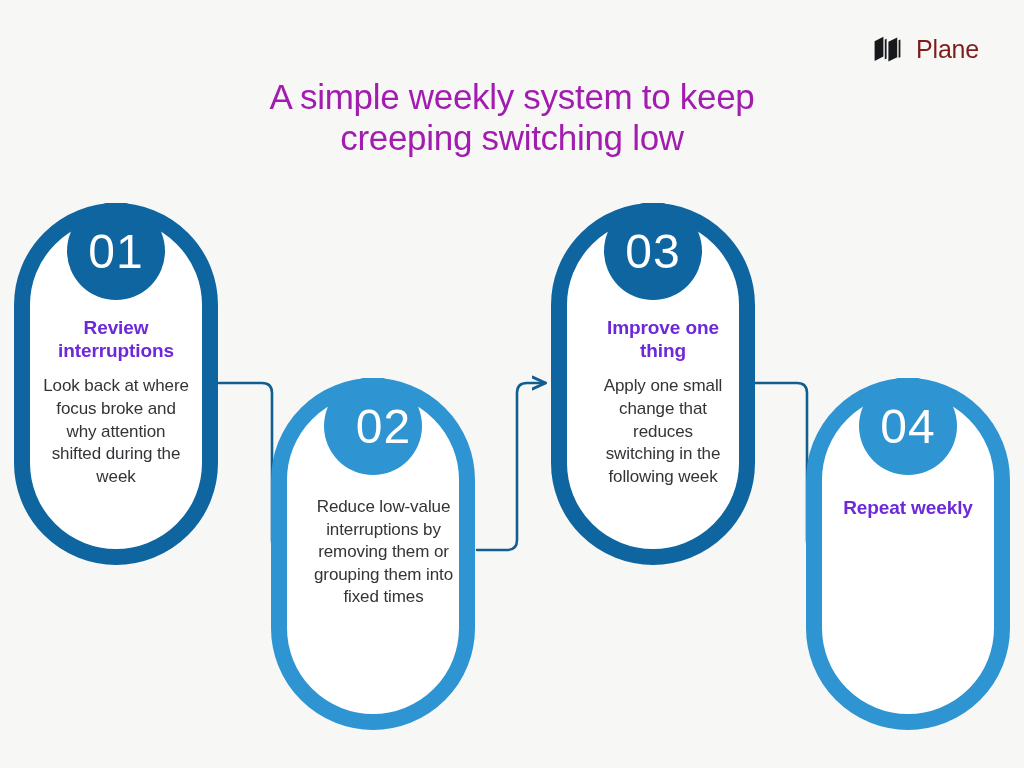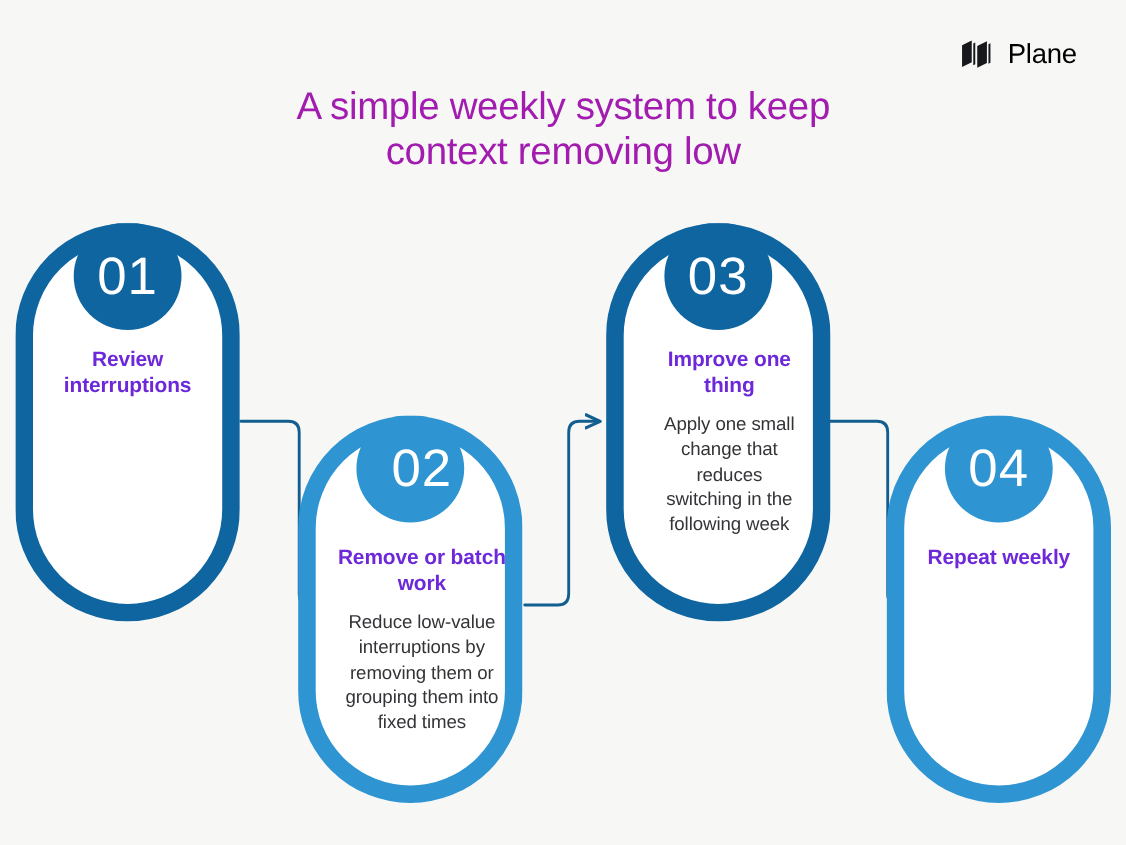--- a/index.html
+++ b/index.html
@@ -14,21 +14,21 @@
   }
   #canvas{position:absolute;left:0;top:0;width:1024px;height:768px;}
 
   
   .brand{
     position:absolute;right:45px;top:36px;
     display:flex;align-items:center;gap:9px;
   }
   .brand-mark{width:34px;height:26px;display:block;}
   .brand-name{
-    font-size:25px;font-weight:400;color:#000000;
+    font-size:25px;font-weight:400;color:#7f1d1d;
     letter-spacing:-0.2px;line-height:1;
   }
 
   
   .title{
     position:absolute;left:0;top:76px;width:1024px;
     text-align:center;
     font-size:35px;font-weight:400;color:#a21caf;
     line-height:1.18;letter-spacing:-0.3px;
   }
@@ -71,21 +71,21 @@
       <path d="M1.6 5.2 L10.4 0.8 L10.4 20.6 L1.6 25.0 Z" fill="#17181b"></path>
       <path d="M11.8 3.6 L13.6 2.7 L13.6 22.5 L11.8 23.4 Z" fill="#17181b"></path>
       <path d="M15.4 1.8 L24.2 -2.6 L24.2 17.2 L15.4 21.6 Z" fill="#17181b" transform="translate(0,4)"></path>
       <path d="M25.6 4.3 L27.4 3.4 L27.4 21.0 L25.6 21.9 Z" fill="#17181b"></path>
     </svg>
     <span class="brand-name">Plane</span>
   </div>
 
   <div class="title">
     <div>A simple weekly system to keep</div>
-    <div>context removing low</div>
+    <div>creeping switching low</div>
   </div>
 
   <svg class="connectors" viewBox="0 0 1024 768">
     <defs>
       <marker id="ah" viewBox="0 0 10 10" refX="8.6" refY="5" markerWidth="6" markerHeight="6" orient="auto-start-reverse">
         <path d="M 0.6 1.2 L 9 5 L 0.6 8.8" fill="none" stroke="#115e8f" stroke-width="1.8" stroke-linecap="round" stroke-linejoin="round"></path>
       </marker>
     </defs>
 
     <path d="M 219 383 H 262 Q 272 383 272 393 V 540 Q 272 550 282 550 H 300" fill="none" stroke="#115e8f" stroke-width="2.6" stroke-linecap="round" marker-end="url(#ah)"></path>
@@ -96,31 +96,31 @@
   </svg>
 
   <div class="card" style="left:14px;top:203px;width:204px;height:362px;">
     <svg class="card-shape" width="204" height="362" viewBox="0 0 204 362">
       <rect x="8" y="8" width="188" height="346" rx="94" ry="94" fill="#ffffff" stroke="#0f65a0" stroke-width="16"></rect>
       <circle cx="102" cy="48" r="49" fill="#0f65a0"></circle>
     </svg>
     <div class="card-num" style="top:25px;">01</div>
     <div class="card-text" style="top:113px;">
       <p class="card-head">Review interruptions</p>
+      <p class="card-body">Look back at where focus broke and why attention shifted during the week</p>
     </div>
   </div>
 
   <div class="card" style="left:271px;top:378px;width:225px;height:352px;">
     <svg class="card-shape" width="204" height="352" viewBox="0 0 204 352">
       <rect x="8" y="8" width="188" height="336" rx="94" ry="94" fill="#ffffff" stroke="#2e94d2" stroke-width="16"></rect>
       <circle cx="102" cy="48" r="49" fill="#2e94d2"></circle>
     </svg>
     <div class="card-num" style="top:25px;">02</div>
     <div class="card-text" style="top:118px;">
-      <p class="card-head">Remove or batch work</p>
       <p class="card-body">Reduce low-value interruptions by removing them or grouping them into fixed times</p>
     </div>
   </div>
 
   <div class="card" style="left:551px;top:203px;width:204px;height:362px;">
     <svg class="card-shape" width="204" height="362" viewBox="0 0 204 362">
       <rect x="8" y="8" width="188" height="346" rx="94" ry="94" fill="#ffffff" stroke="#0f65a0" stroke-width="16"></rect>
       <circle cx="102" cy="48" r="49" fill="#0f65a0"></circle>
     </svg>
     <div class="card-num" style="top:25px;">03</div>

